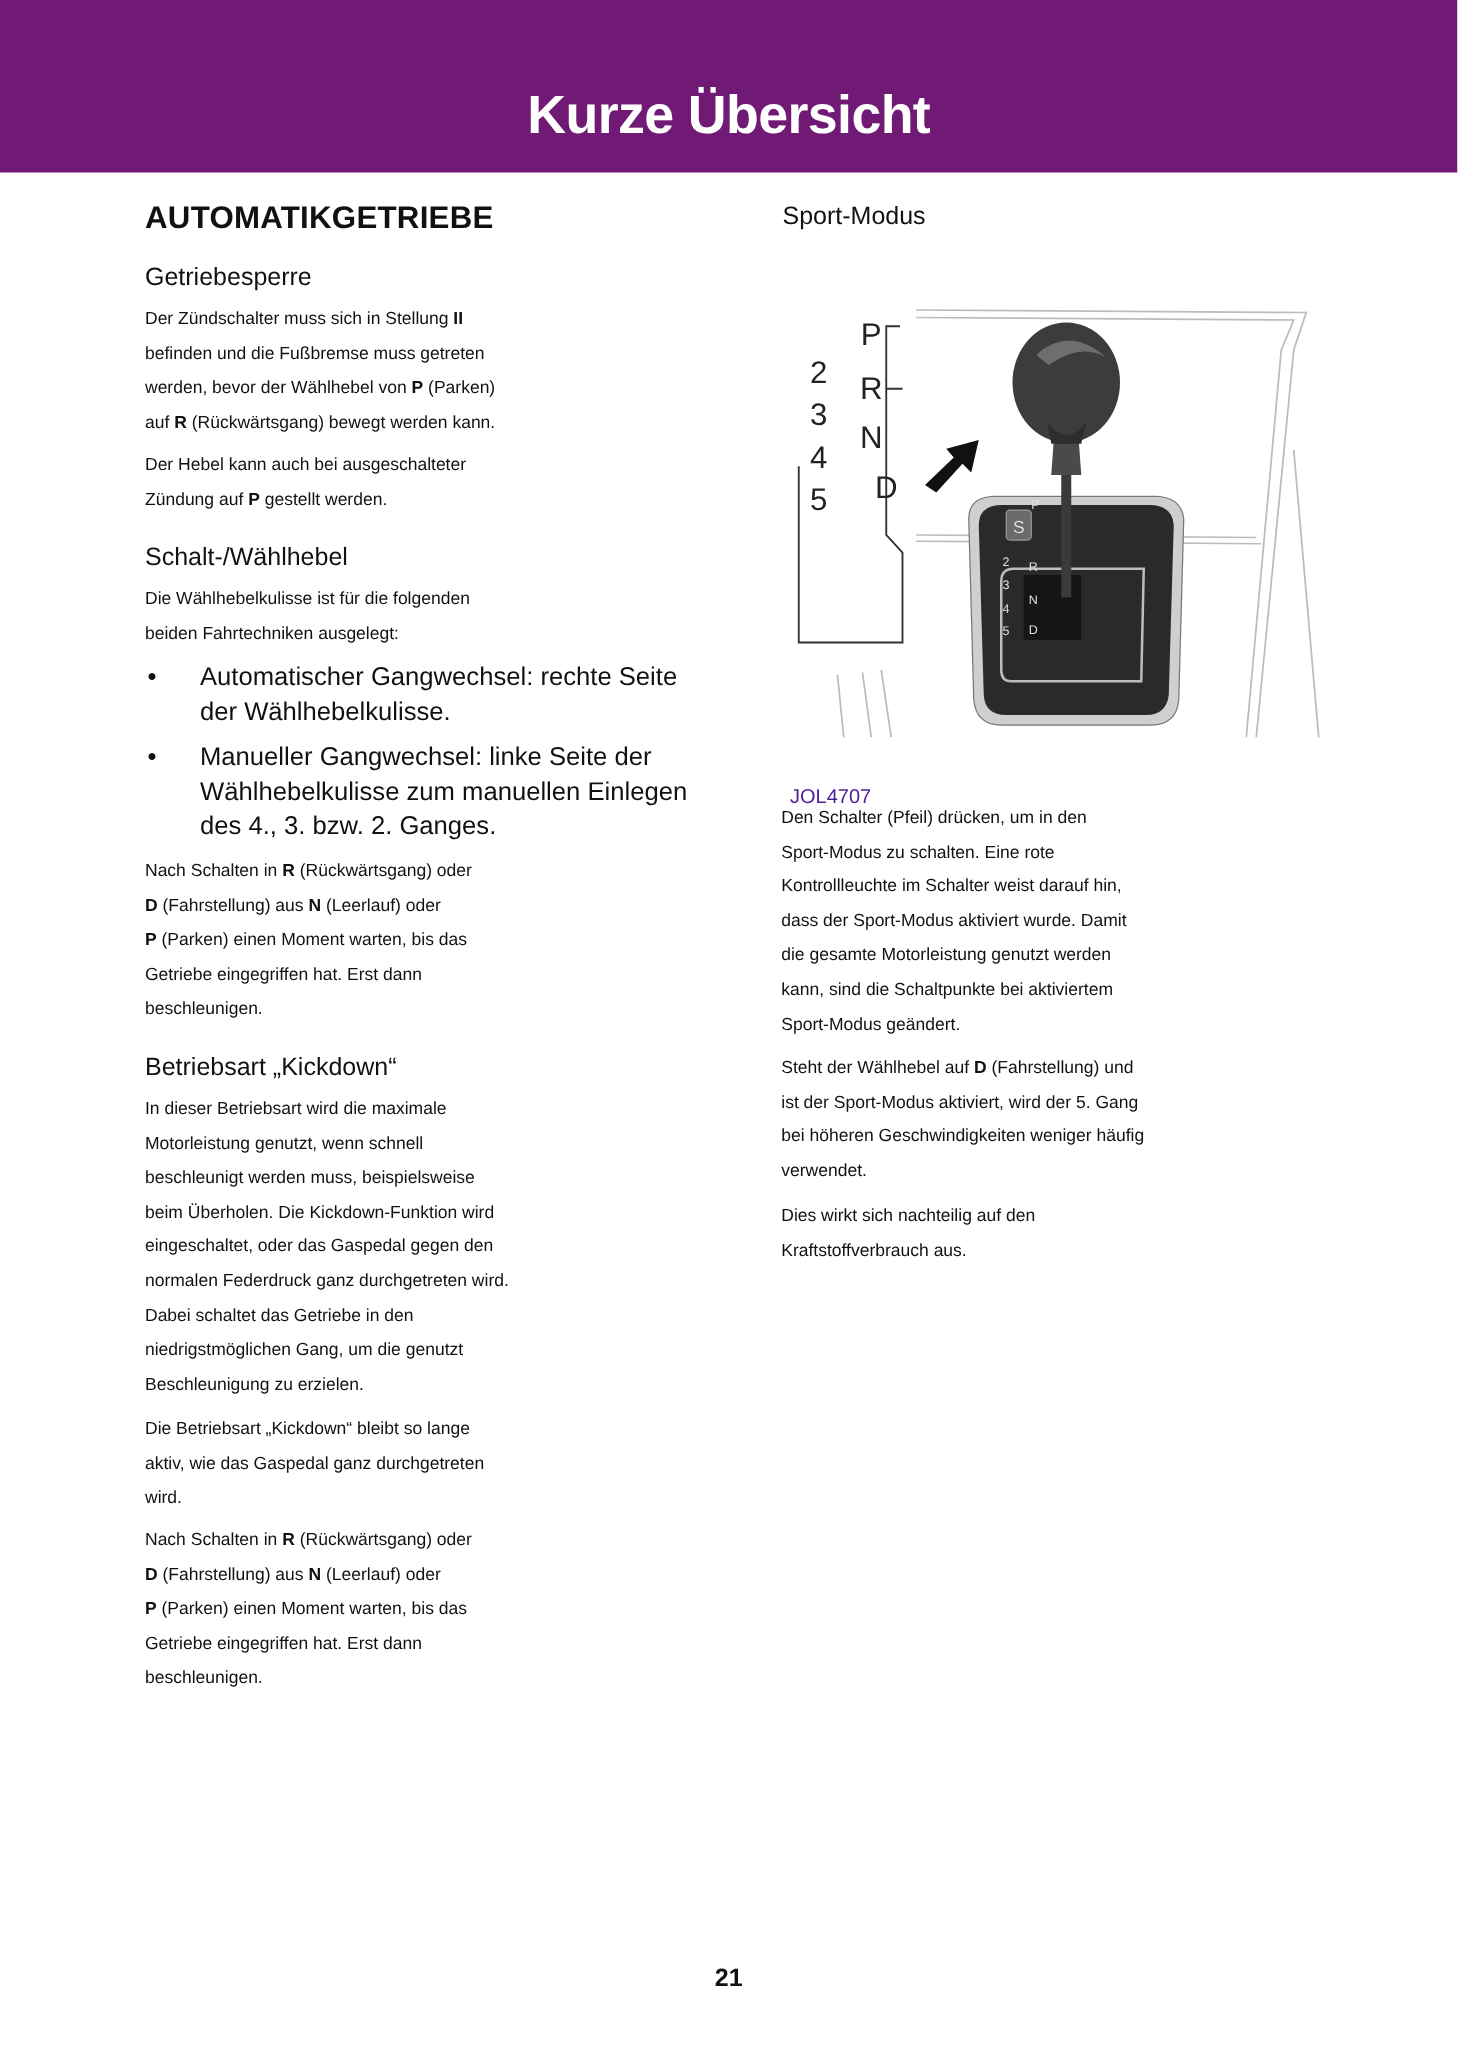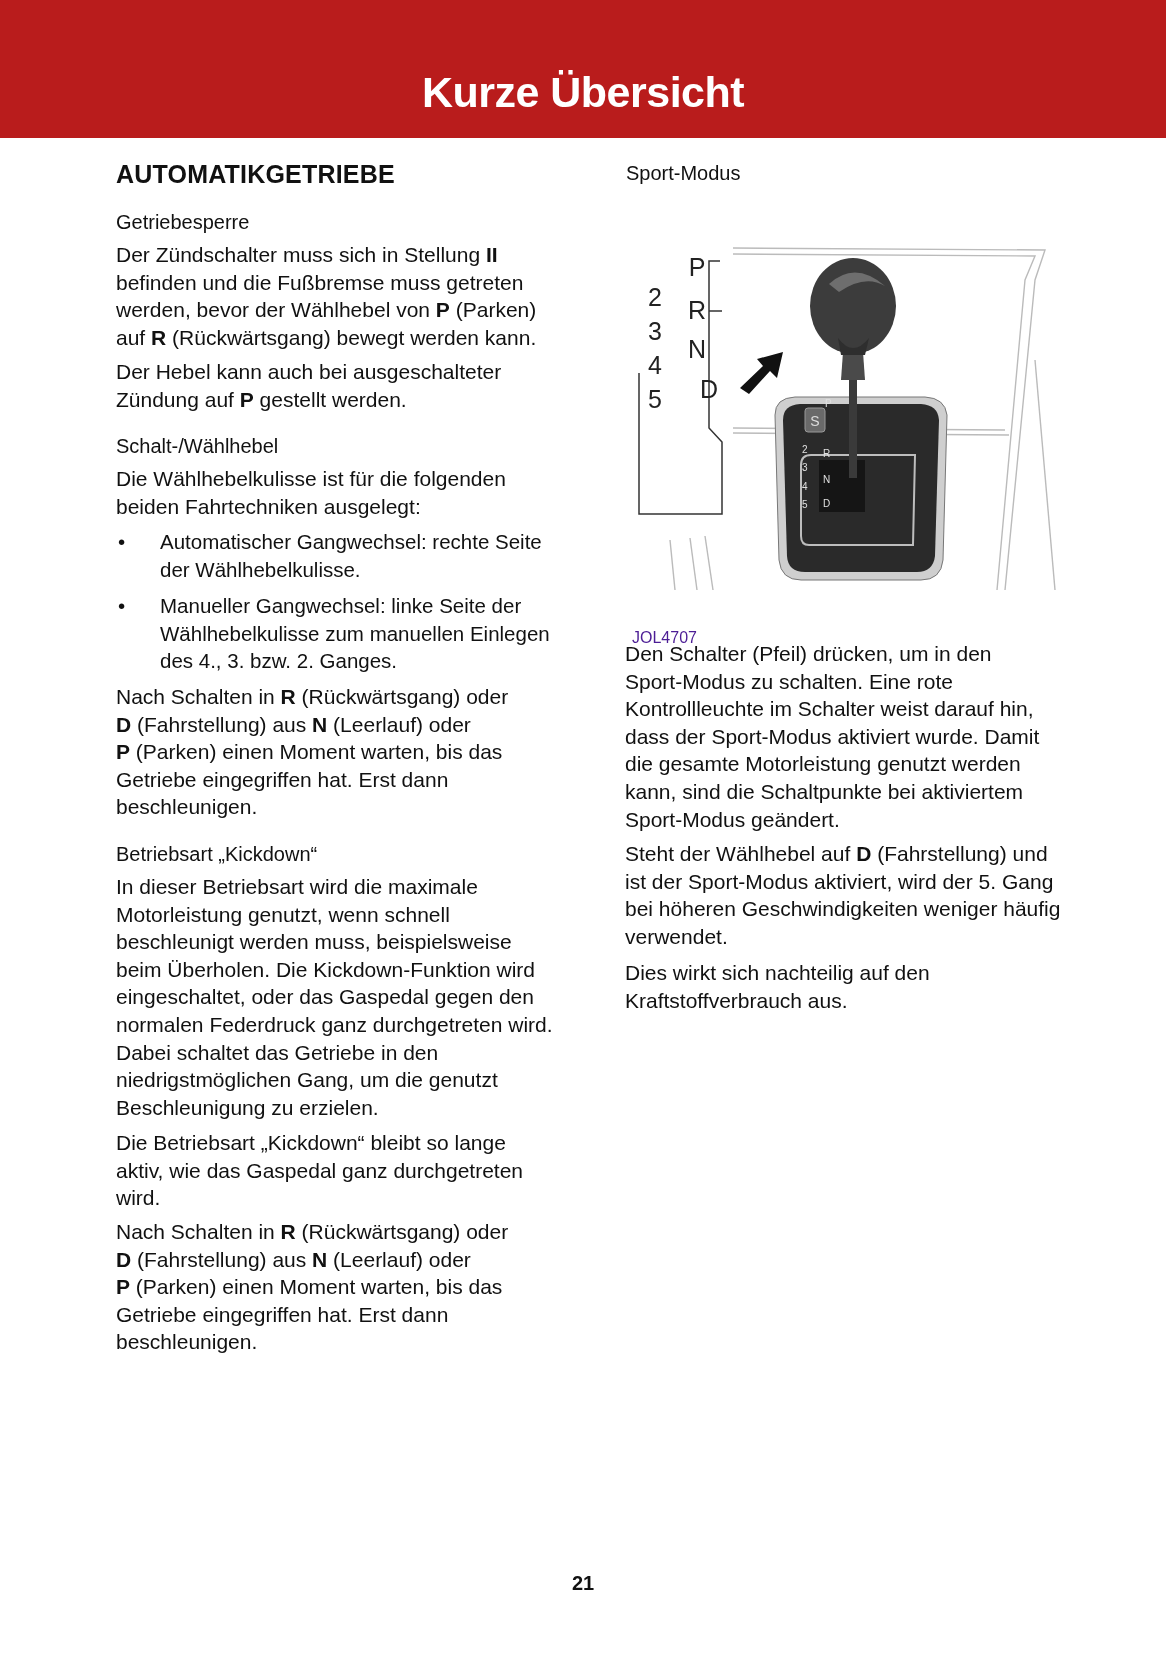--- a/index.html
+++ b/index.html
@@ -2,34 +2,34 @@
 <html><head>
 <meta charset="utf-8">
 <style>
   html, body { margin: 0; padding: 0; background: #ffffff; }
   body {
     width: 1166px; height: 1654px; position: relative; overflow: hidden;
     font-family: "Liberation Sans", sans-serif; color: #111111;
   }
   .header-band {
     position: absolute; left: 0; top: 0; width: 1166px; height: 138px;
-    background: #b91c1c;
+    background: #701a75;
   }
   .header-title {
     position: absolute; left: 0; width: 1166px; top: 68px; text-align: center;
     color: #ffffff; font-weight: bold; font-size: 43px; letter-spacing: -0.5px;
   }
   h1.section-title {
     position: absolute; margin: 0; font-size: 25px; font-weight: bold; letter-spacing: 0.2px;
   }
   h2.sub {
     position: absolute; margin: 0; font-size: 20px; font-weight: normal;
   }
   .para {
-    position: absolute; margin: 0; font-size: 21px; line-height: 27.6px; white-space: nowrap;
+    position: absolute; margin: 0; font-size: 14px; line-height: 27.6px; white-space: nowrap;
   }
   .bullet {
     position: absolute; font-size: 20.5px; line-height: 27.6px; white-space: nowrap;
   }
   .bullet .dot { position: absolute; left: 0; top: 0; }
   .bullet .txt { position: absolute; left: 42px; top: 0; }
   b { font-weight: bold; }
   .figure { position: absolute; left: 625px; top: 240px; width: 440px; height: 350px; }
   .fig-code { position: absolute; left: 632px; top: 629px; font-size: 16px; color: #4c1d95; }
   .page-number {

